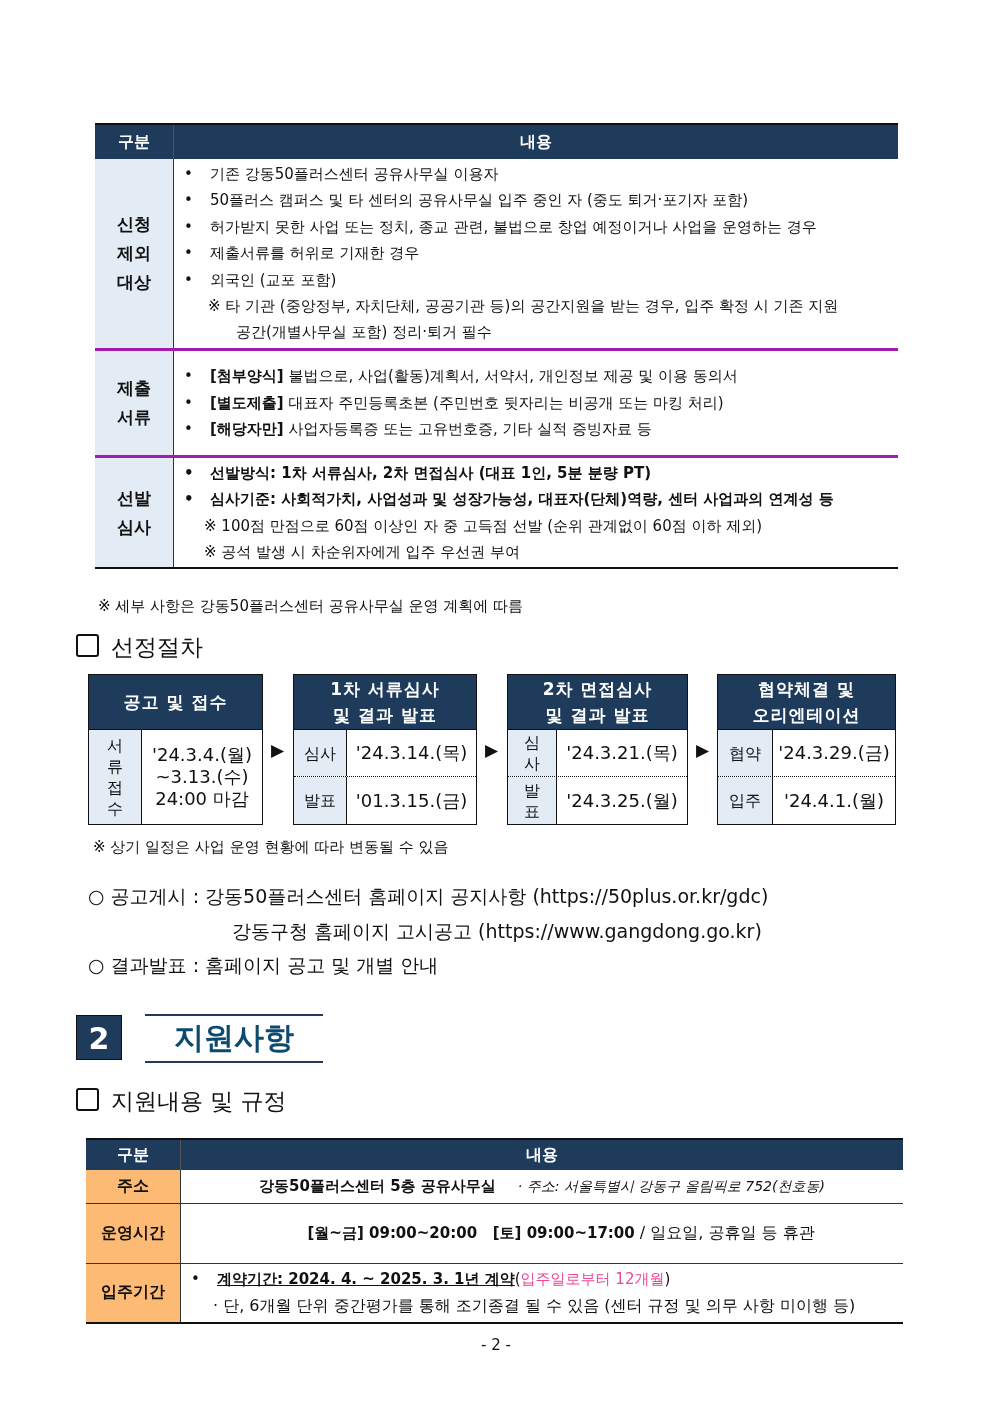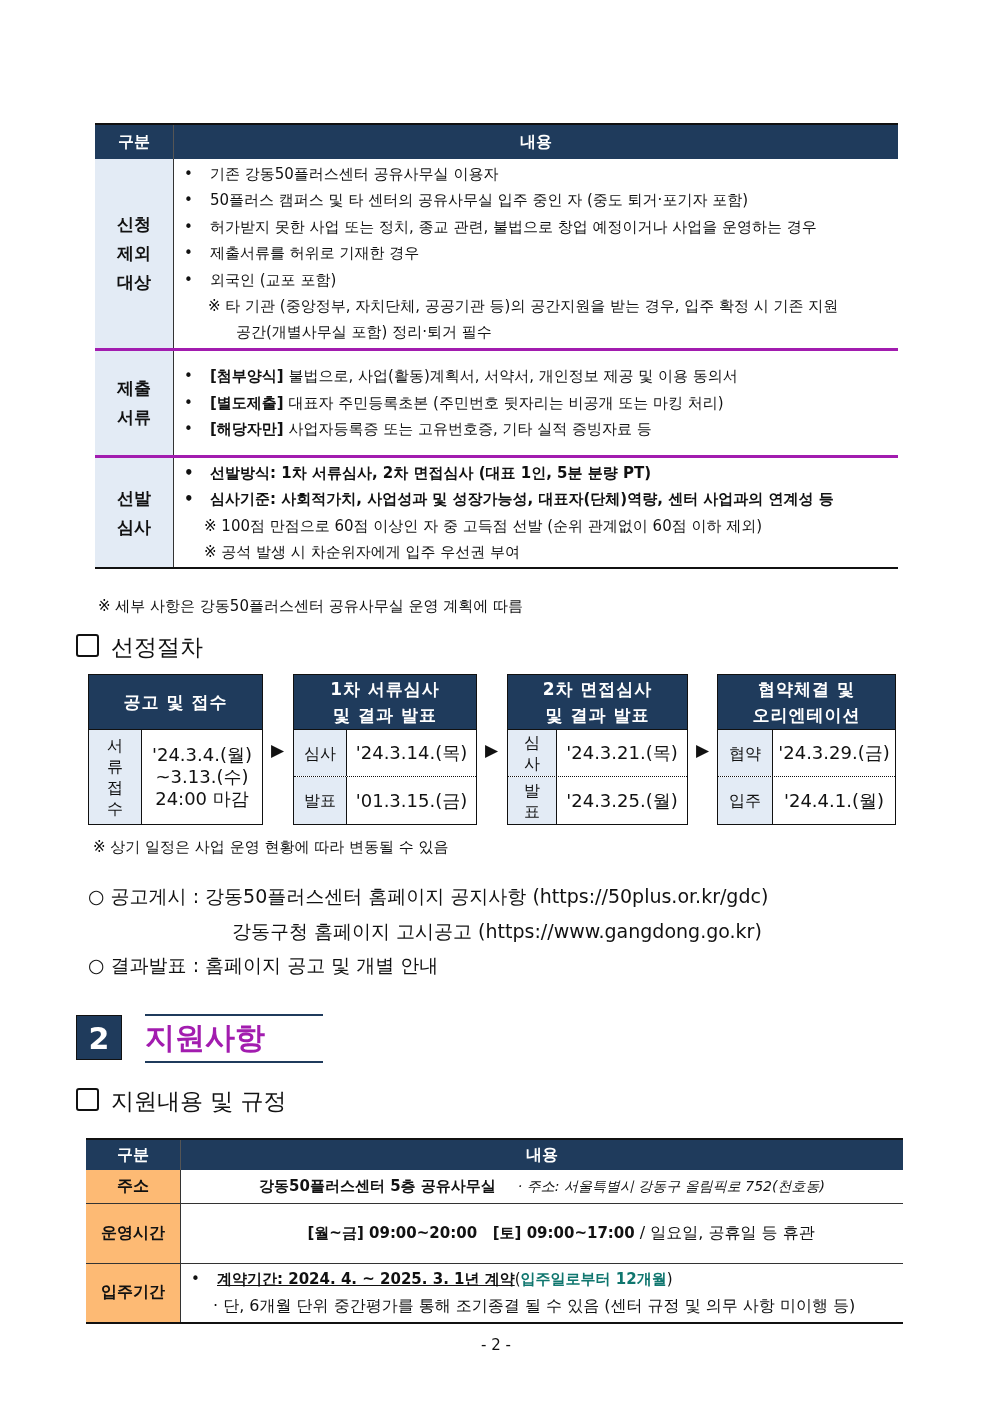--- a/index.html
+++ b/index.html
@@ -26,28 +26,28 @@
   .phead { background:#1f3b5c; color:#fff; font-weight:bold; font-size:17px; text-align:center; height:54px; display:flex; align-items:center; justify-content:center; line-height:26px; letter-spacing:1px; }
   .prow { display:flex; border-top:1px solid #111; }
   .prow.dot { border-top:1px dotted #111; }
   .plab { background:#e3ebf5; text-align:center; border-right:1px solid #111; display:flex; align-items:center; justify-content:center; font-size:16px; line-height:21px; }
   .pval { flex:1; display:flex; align-items:center; justify-content:center; text-align:center; font-size:18px; line-height:22px; }
   .arrow { position:absolute; top:740px; font-size:17px; }
   .foot2 { left:93px; top:838px; font-size:15px; }
   .notice { font-size:19px; white-space:nowrap; }
   
   .num-box { left:76px; top:1015px; width:46px; height:45px; background:#1f3b5c; color:#fff; font-size:30px; font-weight:bold; text-align:center; line-height:45px; border:1px solid #111; box-sizing:border-box; }
-  .sec2-title { left:145px; top:1014px; width:178px; height:45px; border-top:2px solid #1f3b5c; border-bottom:2px solid #1f3b5c; color:#a21caf; font-size:30px; font-weight:bold; line-height:44px; }
+  .sec2-title { left:145px; top:1014px; width:178px; height:45px; border-top:2px solid #1f3b5c; border-bottom:2px solid #1f3b5c; text-align:center; color:#0c4a6e; font-size:30px; font-weight:bold; line-height:44px; }
   
   #t2 { left:86px; top:1138px; width:817px; font-size:15px; }
   #t2 th { background:#1f3b5c; color:#fff; font-weight:bold; height:28px; font-size:16px; border-top:2px solid #111; }
   #t2 td { border-bottom:1px solid #333; vertical-align:middle; }
   #t2 .cat { width:92px; background:#fdba74; text-align:center; font-weight:bold; font-size:16px; border-right:1px solid #333; }
   #t2 tr.last td { border-bottom:2px solid #111; }
-  .red { color:#0f766e; font-weight:bold; }
+  .red { color:#ec4899; font-weight:normal; }
   .ital { font-style:italic; font-size:14px; margin-left:22px; }
   .pageno { left:0; width:992px; top:1336px; text-align:center; font-size:15px; }
 </style>
 </head>
 <body>
 
 <table id="t1" class="abs">
   <thead>
     <tr>
       <th style="width:76px;border-right:1px solid #555;">구분</th>

